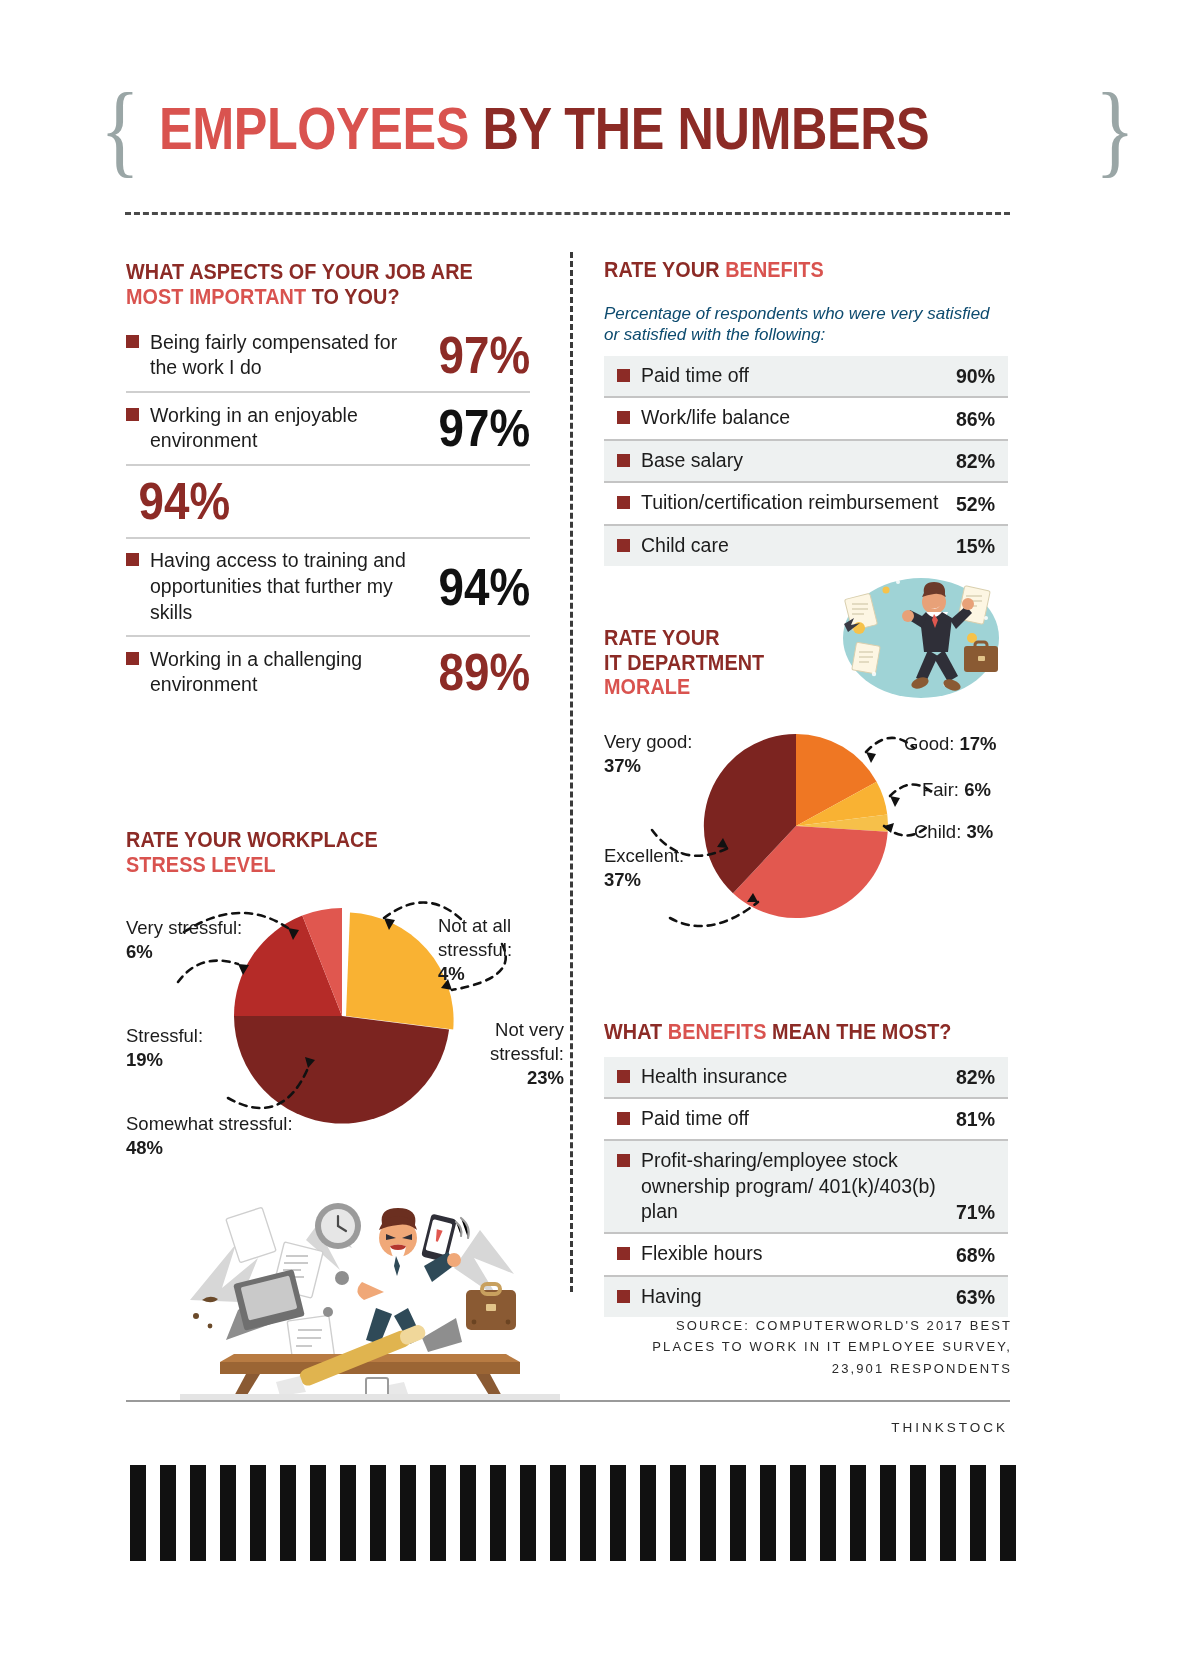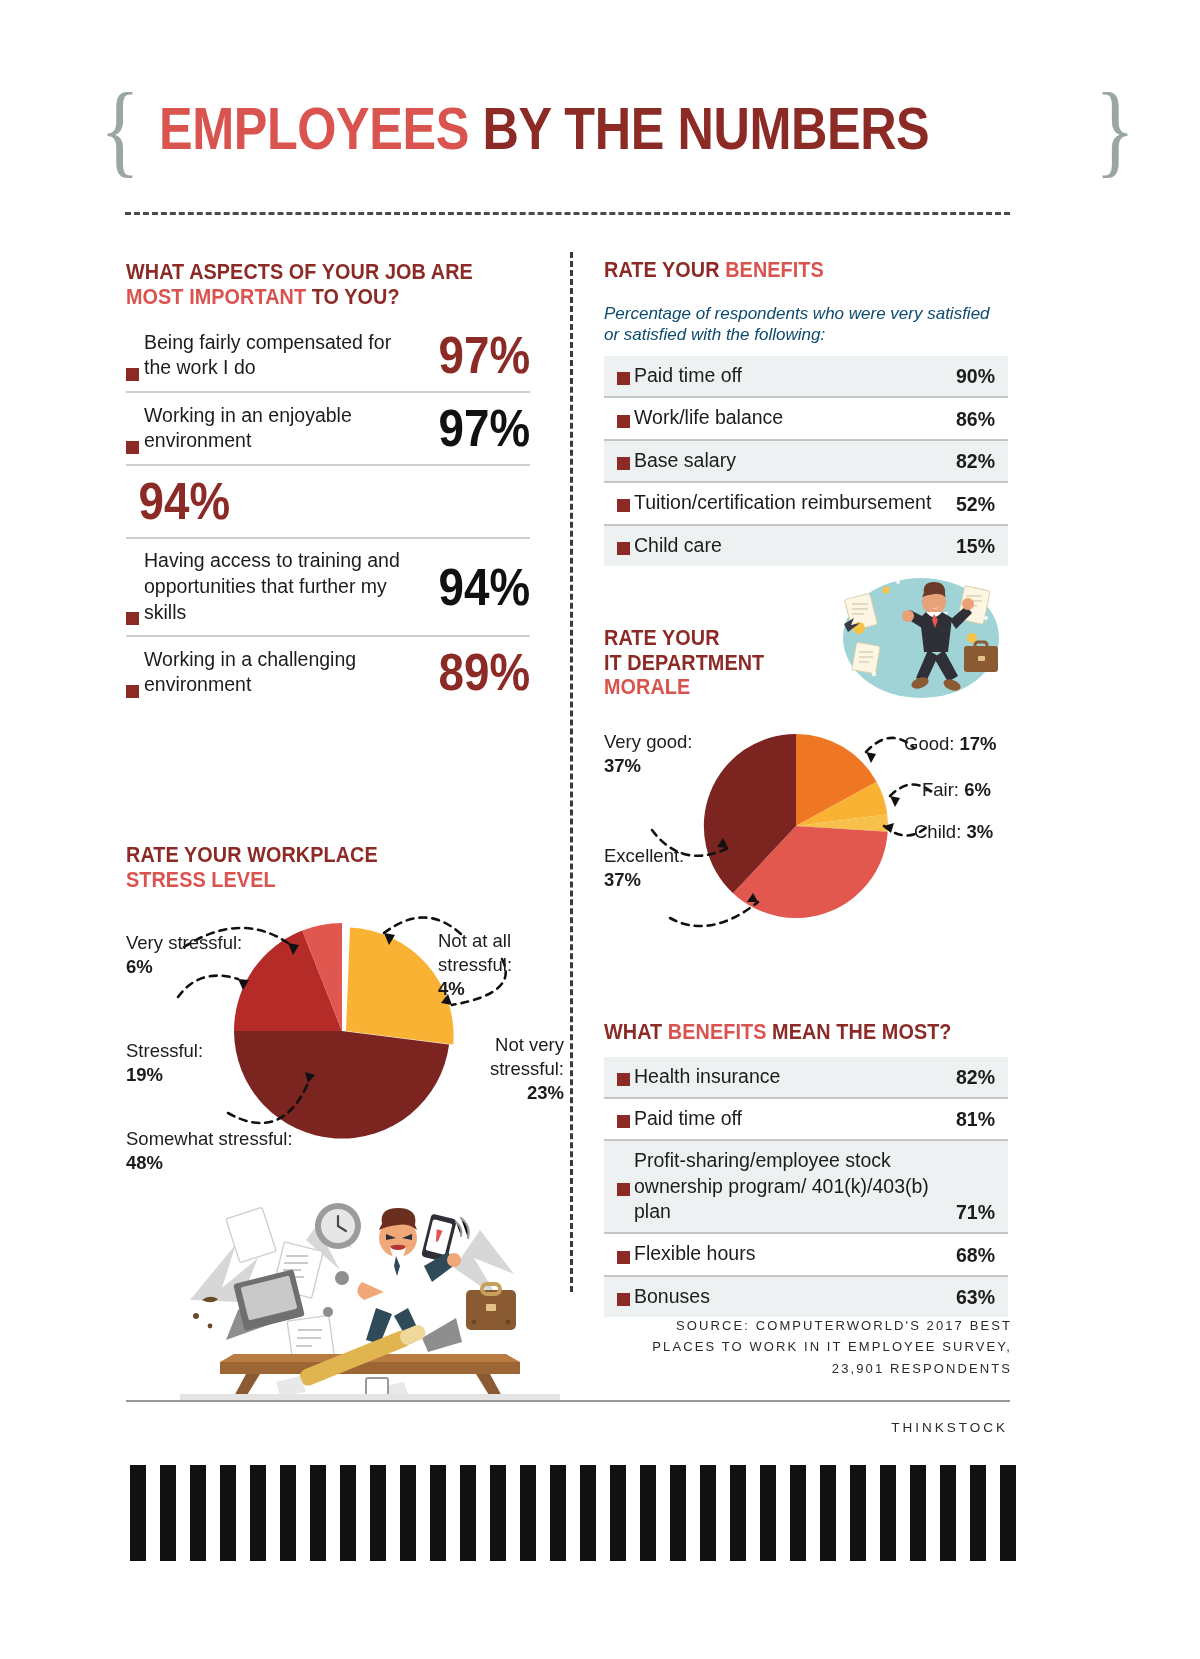--- a/index.html
+++ b/index.html
@@ -49,63 +49,63 @@
   .sec-head .hl { color: #d9534f; }
 
   
   .aspects { position: absolute; left: 126px; top: 260px; width: 404px; }
   .aspects .rows { margin-top: 16px; }
   .arow {
     display: flex; align-items: center; justify-content: space-between;
     border-top: 2px solid #cfcfcf; padding: 9px 0 10px 0; gap: 6px;
   }
   .arow:first-child { border-top: none; padding-top: 4px; }
-  .bullet-wrap { display: flex; align-items: flex-end; gap: 5px; flex: 1; }
+  .bullet-wrap { display: flex; align-items: flex-start; gap: 11px; flex: 1; }
   .sq { width: 13px; height: 13px; background: #8c2b26; flex: 0 0 13px; margin-top: 5px; }
   .alabel { font-size: 19.5px; line-height: 1.32; color: #1c1c1c; }
   .pct-big {
     font-family: "Liberation Sans Narrow", "Liberation Sans", sans-serif;
     font-weight: bold; font-size: 52px; line-height: 1;
     transform: scaleX(0.88); transform-origin: right center;
     white-space: nowrap;
   }
   .pct-maroon { color: #8c2b26; }
   .pct-black  { color: #111111; }
 
   
   .tbl { width: 100%; }
   .trow {
     display: flex; align-items: center; justify-content: space-between;
     padding: 7px 13px 8px 13px; gap: 10px;
     border-bottom: 2px solid #c4c4c4;
   }
   .trow.shade { background: #eef1f1; }
   .trow.last { border-bottom: none; }
-  .trow .left { display: flex; align-items: center; gap: 4px; flex: 1; }
+  .trow .left { display: flex; align-items: flex-start; gap: 11px; flex: 1; }
   .trow .sq { margin-top: 6px; }
   .tlabel { font-size: 19.5px; line-height: 1.3; }
   .tval { font-size: 19.5px; font-weight: bold; white-space: nowrap; align-self: flex-end; }
 
   
   .benefits { position: absolute; left: 604px; top: 258px; width: 404px; }
   .sub-it {
     font-style: italic; font-size: 17px; line-height: 1.28;
     color: #0c4a6e; margin-top: 20px; margin-bottom: 10px;
   }
 
   
   .morale { position: absolute; left: 604px; top: 626px; width: 412px; height: 310px; }
   .morale .sec-head { position: absolute; left: 0; top: 0; }
   .morale-ill { position: absolute; left: 222px; top: -60px; }
   .morale-pie { position: absolute; left: 92px; top: 100px; }
   .plabel { position: absolute; font-size: 18.5px; line-height: 1.3; color: #1c1c1c; }
   .plabel b { font-weight: bold; }
 
   
-  .stress { position: absolute; left: 126px; top: 828px; width: 440px; height: 420px; margin-top: 15px; }
+  .stress { position: absolute; left: 126px; top: 828px; width: 440px; height: 420px; }
   .stress .sec-head { position: absolute; left: 0; top: 0; }
   .stress-pie { position: absolute; left: 96px; top: 68px; }
 
   
   .meanmost { position: absolute; left: 604px; top: 1020px; width: 404px; }
 
   
   .source {
     position: absolute; left: 600px; top: 1315px; width: 412px;
     text-align: right; font-size: 13px; letter-spacing: 2.1px;
@@ -505,21 +505,21 @@
       <div class="trow">
         <div class="left">
             <span class="sq"></span>
             <span class="tlabel">Flexible hours</span>
           </div>
         <span class="tval">68%</span>
       </div>
       <div class="trow shade last">
         <div class="left">
             <span class="sq"></span>
-            <span class="tlabel">Bonuses</span>
+            <span class="tlabel">Having</span>
           </div>
         <span class="tval">63%</span>
       </div>
     </div>
   </div>
 
   <div class="source">
     <span>SOURCE: COMPUTERWORLD'S 2017 BEST</span><br>
     <span>PLACES TO WORK IN IT EMPLOYEE SURVEY,</span><br>
     <span>23,901 RESPONDENTS</span>

